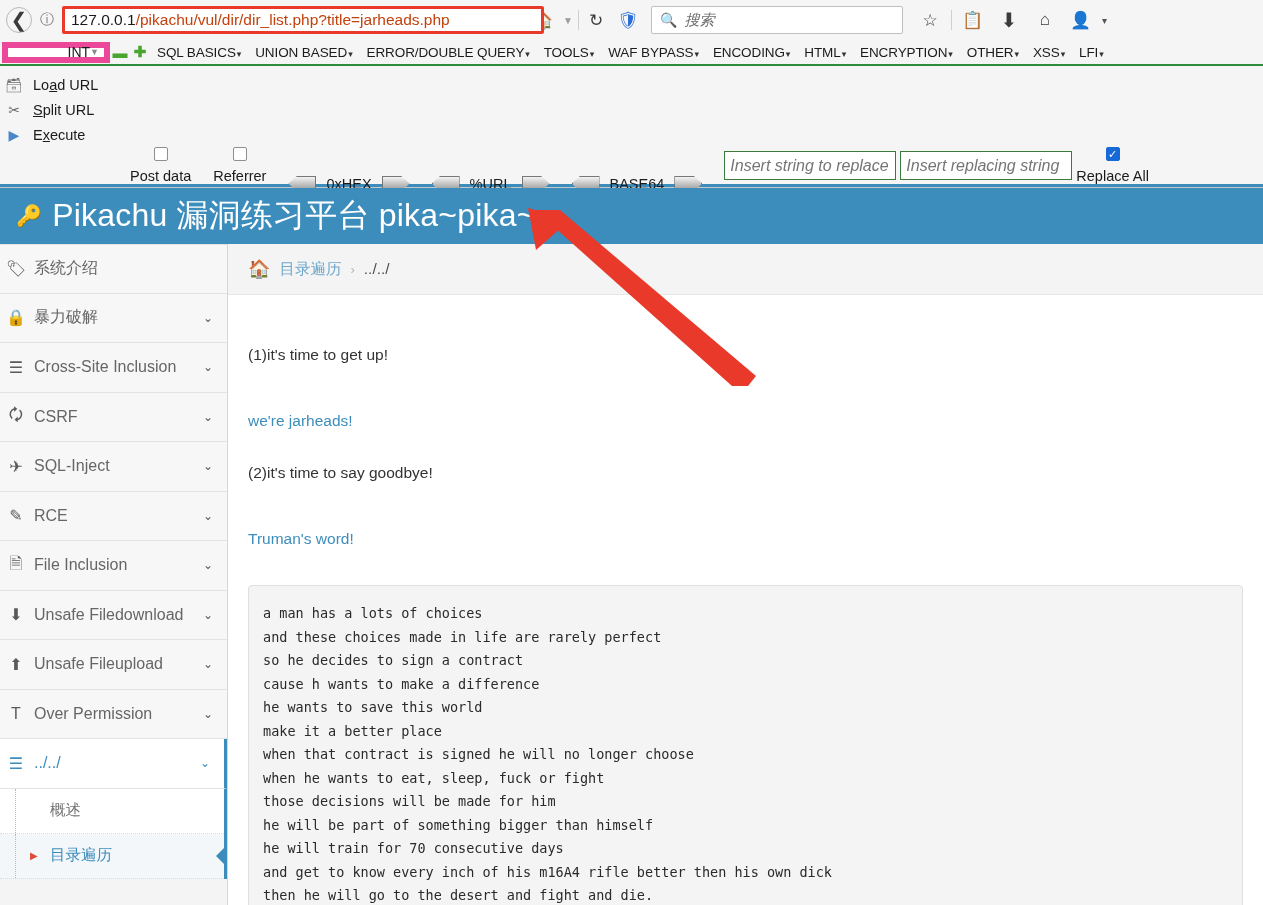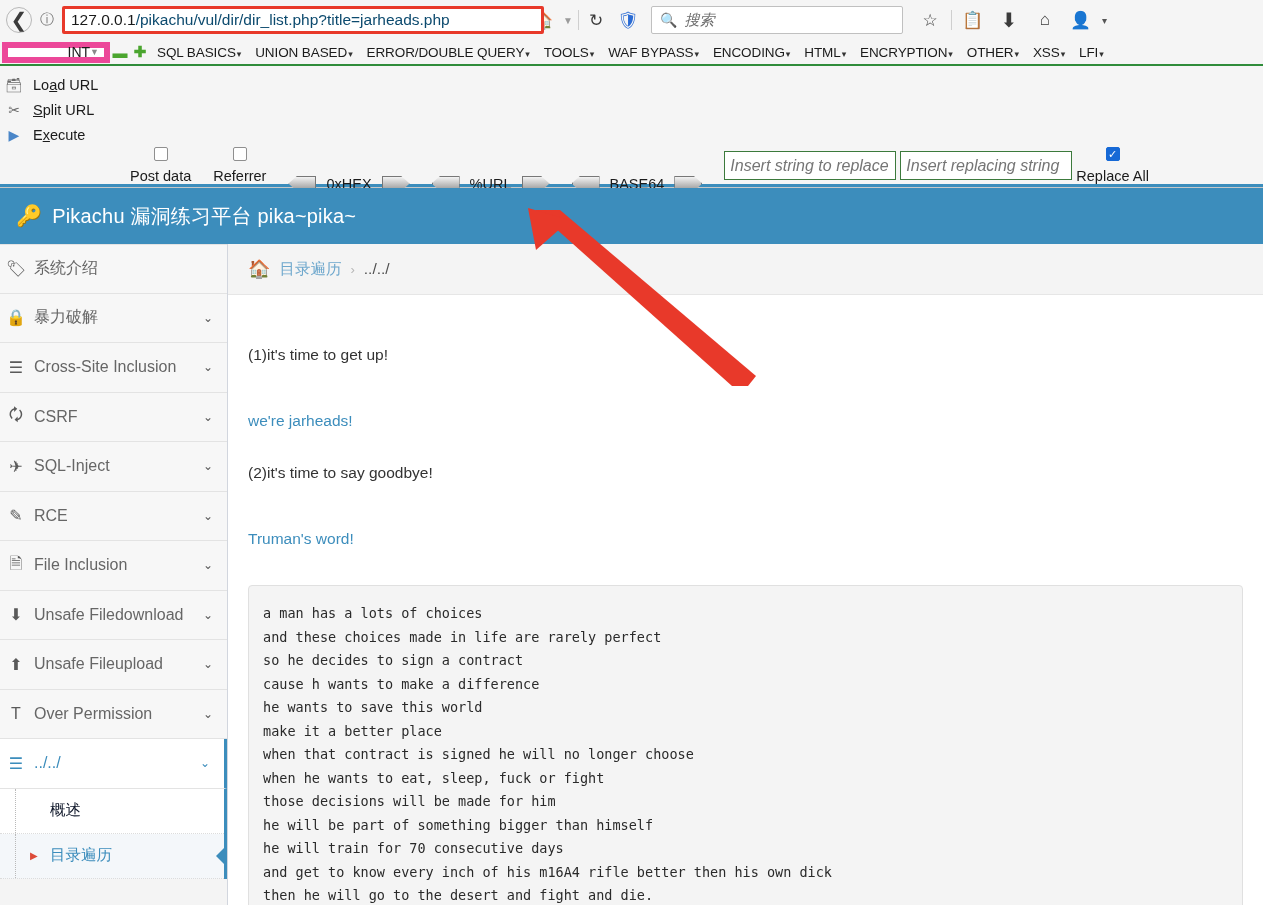--- a/index.html
+++ b/index.html
@@ -52,21 +52,21 @@
     border-radius: 2px;
     display: flex;
     align-items: center;
     padding: 0 6px;
     font-size: 15.5px;
     color: #4a4a4a;
     white-space: nowrap;
     overflow: hidden;
   }
   #urlbar .host { color: #1a1a1a; }
-  #urlbar .path { color: #0c4a6e; }
+  #urlbar .path { color: #c2410c; }
   #chrome-icons-mid {
     display: flex; align-items: center; gap: 2px; margin-left: 6px;
   }
   #searchbar {
     width: 252px; height: 28px;
     background: #fff;
     border: 1px solid #c0c0c0;
     border-radius: 2px;
     display: flex; align-items: center;
     padding: 0 8px; gap: 7px;
@@ -206,21 +206,21 @@
   #pika-header {
     height: 56px;
     background: #3c8dbc;
     display: flex;
     align-items: center;
     padding-left: 16px;
     gap: 10px;
     color: #fff;
   }
   #pika-header .logo-ico { font-size: 21px; }
-  #pika-title { font-size: 20px; font-weight: 400; letter-spacing: .2px;}
+  #pika-title { font-size: 32px; font-weight: 400; letter-spacing: .2px;}
 
   #page-body { display: flex; }
   #sidebar {
     width: 228px;
     background: #f4f4f4;
     border-right: 1px solid #d2d6de;
     flex: 0 0 228px;
   }
   .side-item {
     height: 49.5px;
@@ -250,21 +250,21 @@
   .side-item.active-parent .s-chev { color: #3c8dbc; }
   .side-sub {
     background: #fff;
     border-right: 3px solid #3c8dbc;
   }
   .sub-item {
     height: 45px;
     display: flex;
     align-items: center;
     font-size: 15.5px;
-    color: #0f172a;
+    color: #737373;
     padding-left: 30px;
     gap: 10px;
     border-bottom: 1px dotted #dcdcdc;
     position: relative;
   }
   .sub-item .dash {
     position:absolute; left: 15px; top: 0; bottom: 0;
     border-left: 1px dotted #b9b9b9;
   }
   .sub-item .bullet { width: 10px; color: #dd4b39; font-size: 10px; }

